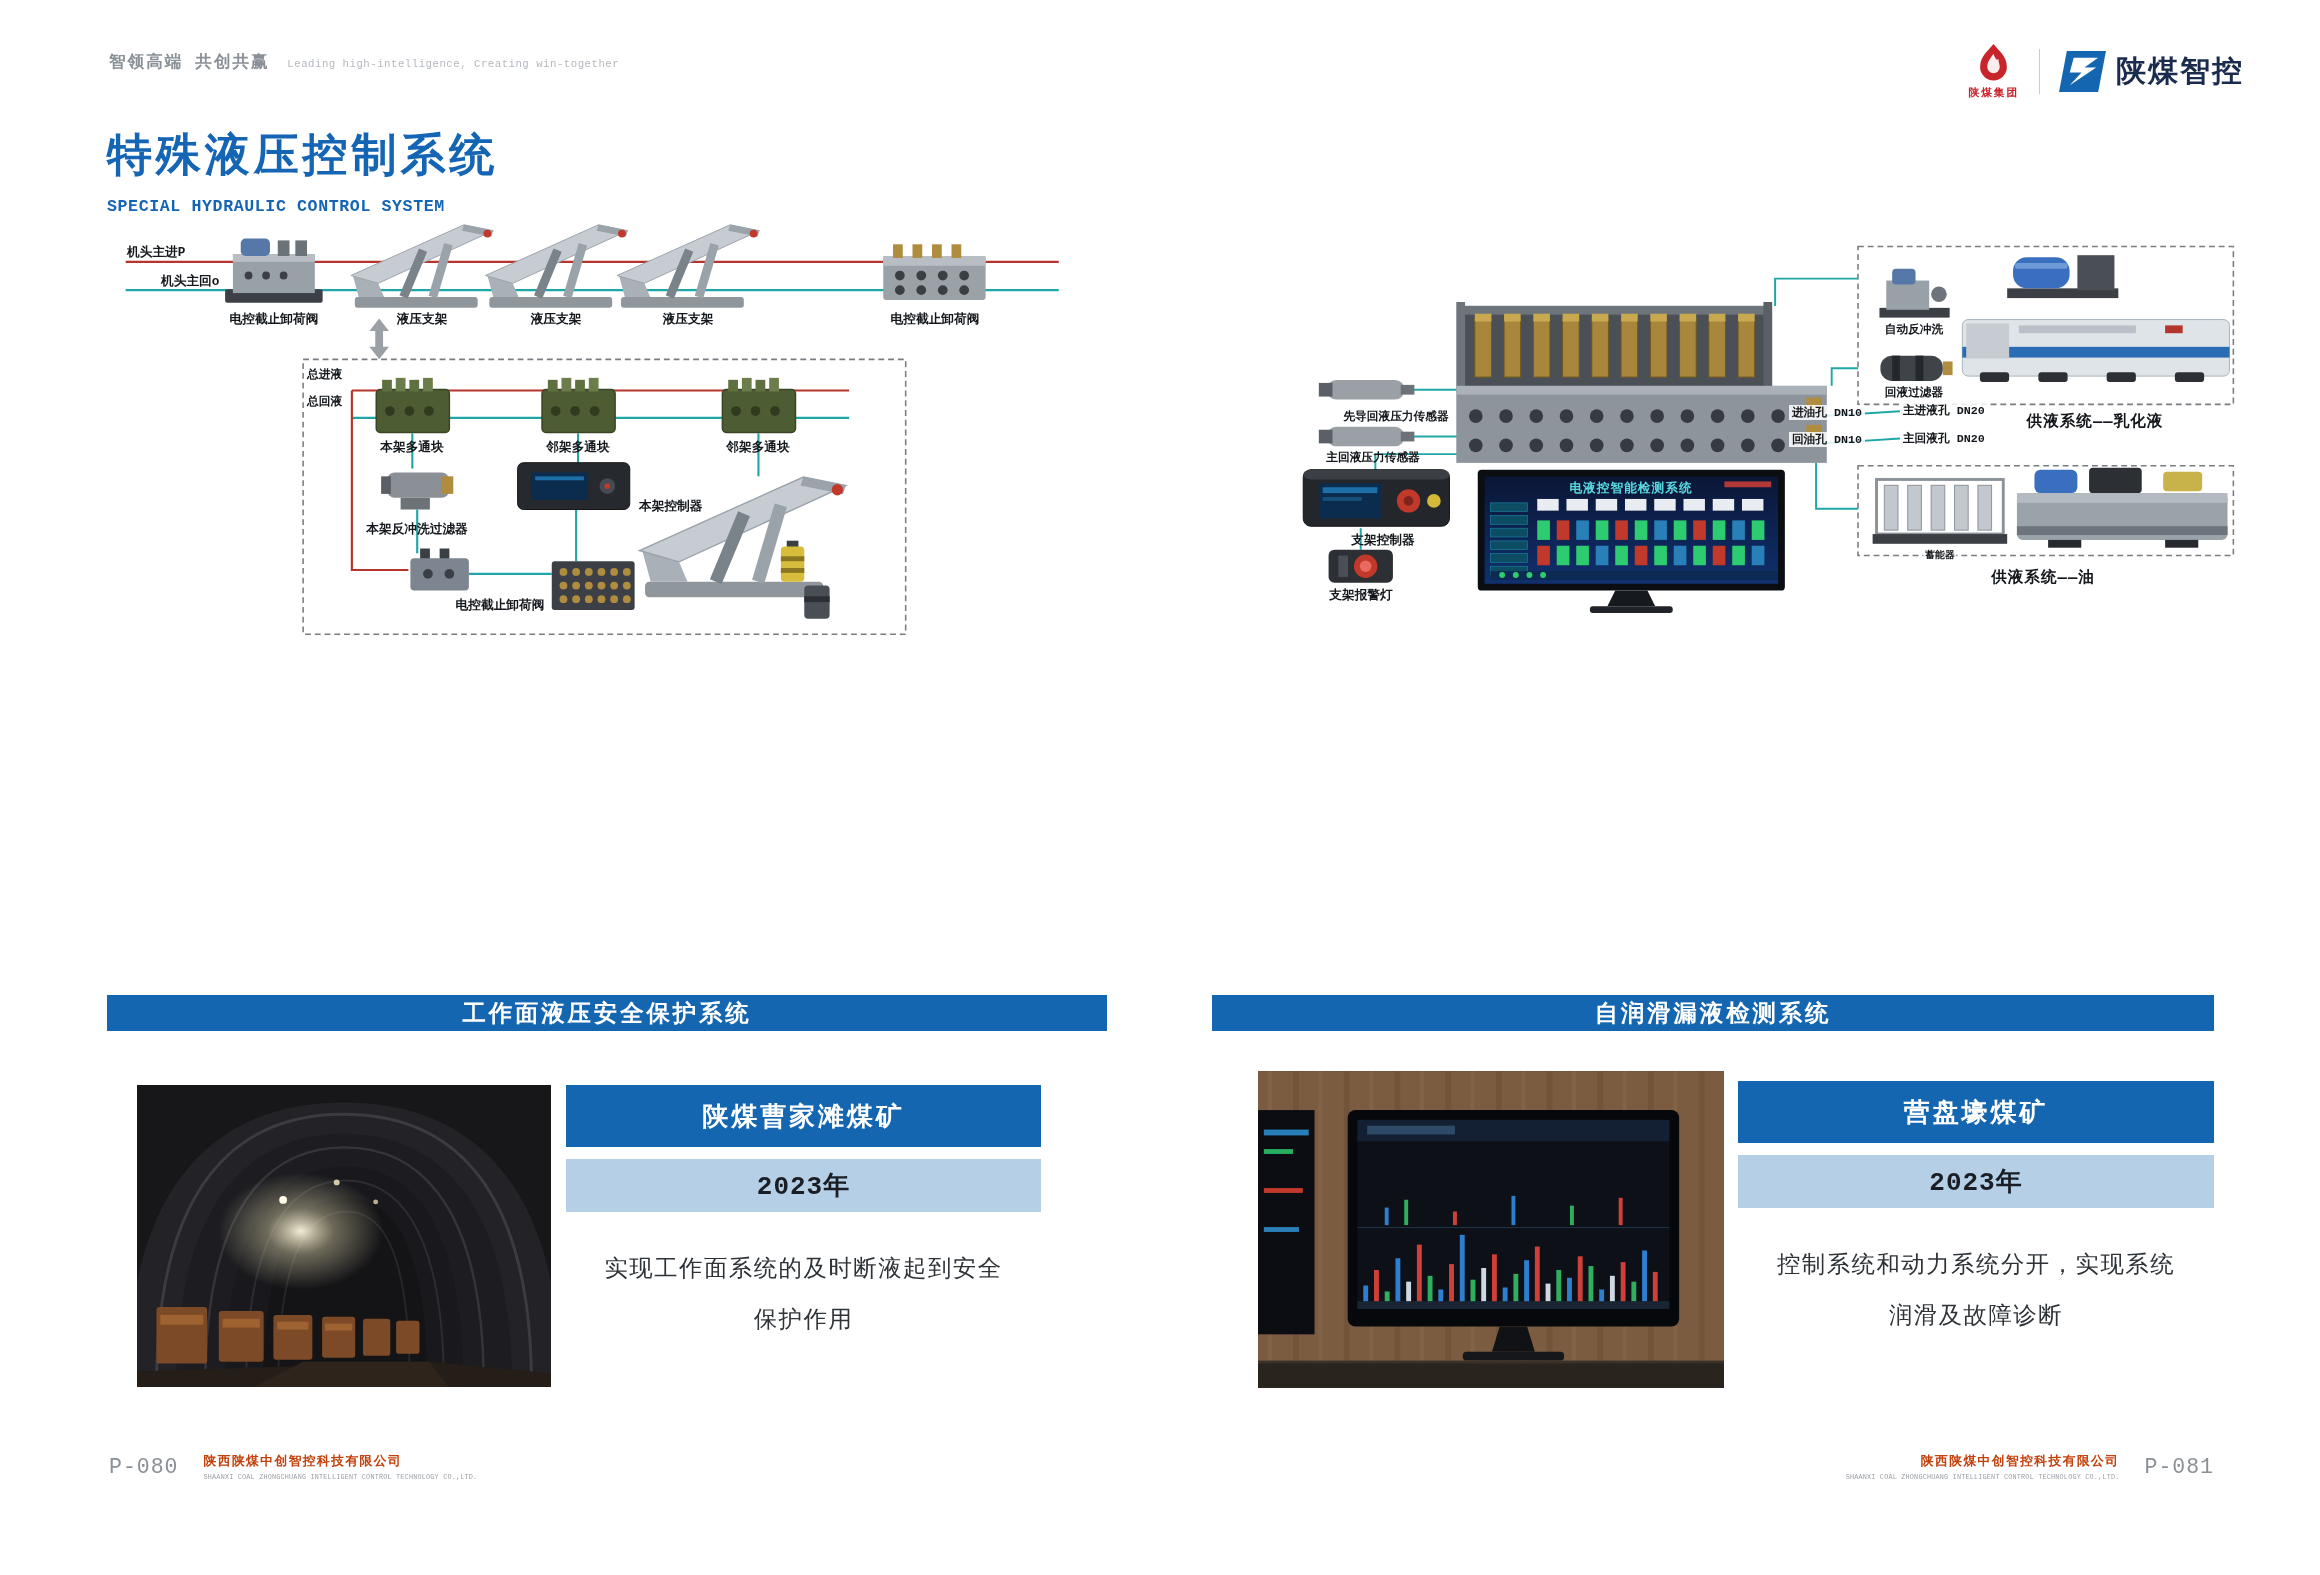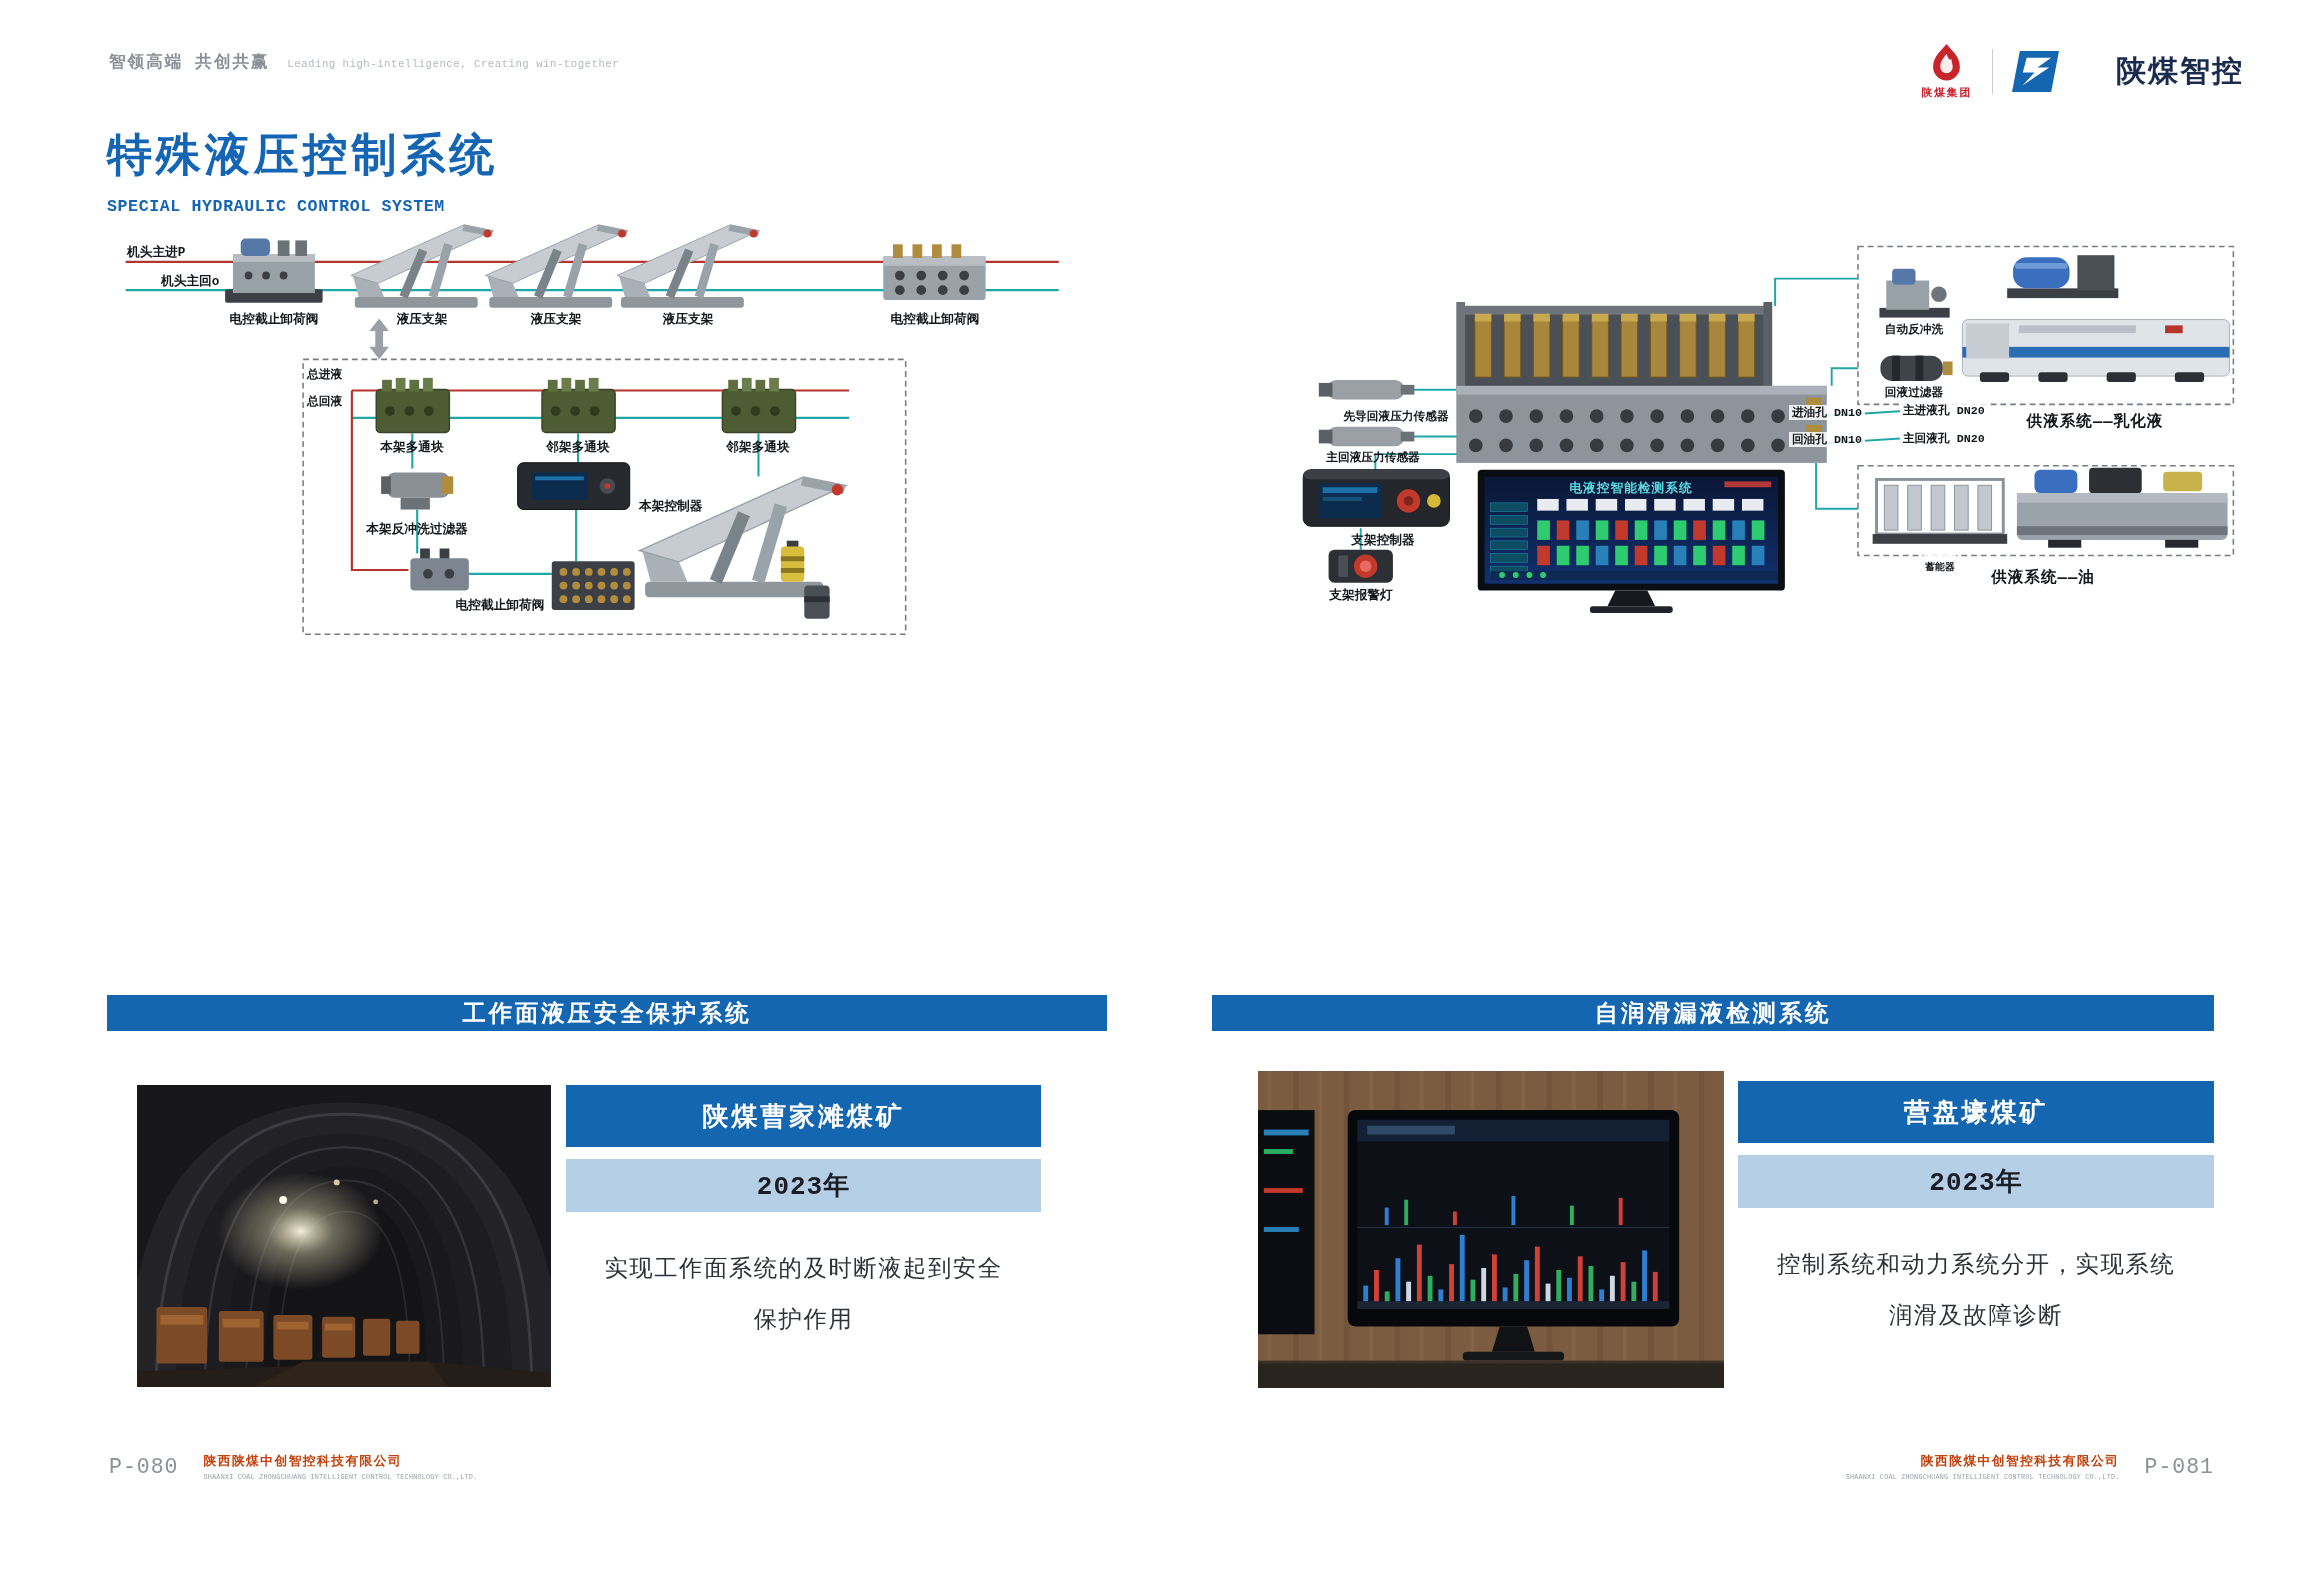--- a/index.html
+++ b/index.html
@@ -7,30 +7,30 @@
   .page{position:relative;width:2320px;height:1575px;background:#ffffff;margin:0 auto;overflow:hidden;font-family:Liberation Mono, monospace;}
   .abs{position:absolute;}
   
   .slogan-cn{font-size:16.6px;font-weight:bold;color:#8a9097;letter-spacing:2px;}
   .slogan-en{font-size:10.7px;color:#b3b9bf;margin-left:17.6px;letter-spacing:0.5px;}
   .brands{display:flex;align-items:center;gap:19.5px;}
   .brand-left{display:flex;flex-direction:column;align-items:center;gap:2px;}
   .brand-left-name{font-size:10.7px;font-weight:bold;color:#c8242c;letter-spacing:2px;}
   .brand-divider{width:1px;height:45px;background:#c9cdd2;}
   .brand-right{display:flex;align-items:center;gap:9.8px;}
-  .brand-right-name{font-size:30px;font-weight:bold;color:#1b2b4d;letter-spacing:2px;margin-left:47px;}
+  .brand-right-name{font-size:30px;font-weight:bold;color:#1b2b4d;letter-spacing:2px;}
   
   .title-cn{font-size:45px;font-weight:bold;color:#1565b5;letter-spacing:3.9px;}
   .title-en{font-size:16.6px;color:#1565b5;margin-top:11.7px;letter-spacing:0.6px;font-weight:bold;}
   
   .diagram{position:absolute;}
   .dlabel{position:absolute;font-size:12.7px;font-weight:bold;color:#14181c;white-space:nowrap;}
   .dlabel.ctr{transform:translateX(-50%);}
   .dlabel.sm{font-size:11.7px;}
-  .dlabel.xs{font-size:9.8px;background:rgba(255,255,255,.85);padding:16px 2px;}
+  .dlabel.xs{font-size:9.8px;background:rgba(255,255,255,.85);padding:4px 2px;}
   .dlabel.big{font-size:15.6px;letter-spacing:1px;}
   .plabel{position:absolute;font-size:11.7px;font-weight:bold;color:#14181c;background:rgba(255,255,255,.85);padding:0 2.9px;white-space:nowrap;}
   .screen-title{position:absolute;font-size:12.7px;font-weight:bold;color:#5ad8e0;white-space:nowrap;transform:translateX(-50%);letter-spacing:1px;}
   
   .banner{position:absolute;height:36px;background:#1566b0;color:#ffffff;font-size:23.4px;font-weight:bold;display:flex;align-items:center;justify-content:center;letter-spacing:2.9px;}
   
   .case-photo{position:absolute;overflow:hidden;background:#1a1a1c;}
   .case-card{position:absolute;background:#ffffff;}
   .case-head{height:62px;background:#1566b0;color:#ffffff;display:flex;align-items:center;justify-content:center;font-size:26px;font-weight:bold;letter-spacing:2.9px;}
   .case-year{height:53px;background:#b5cfe6;color:#1a1e24;display:flex;align-items:center;justify-content:center;font-size:26px;font-weight:bold;margin-top:11.7px;letter-spacing:1px;}

